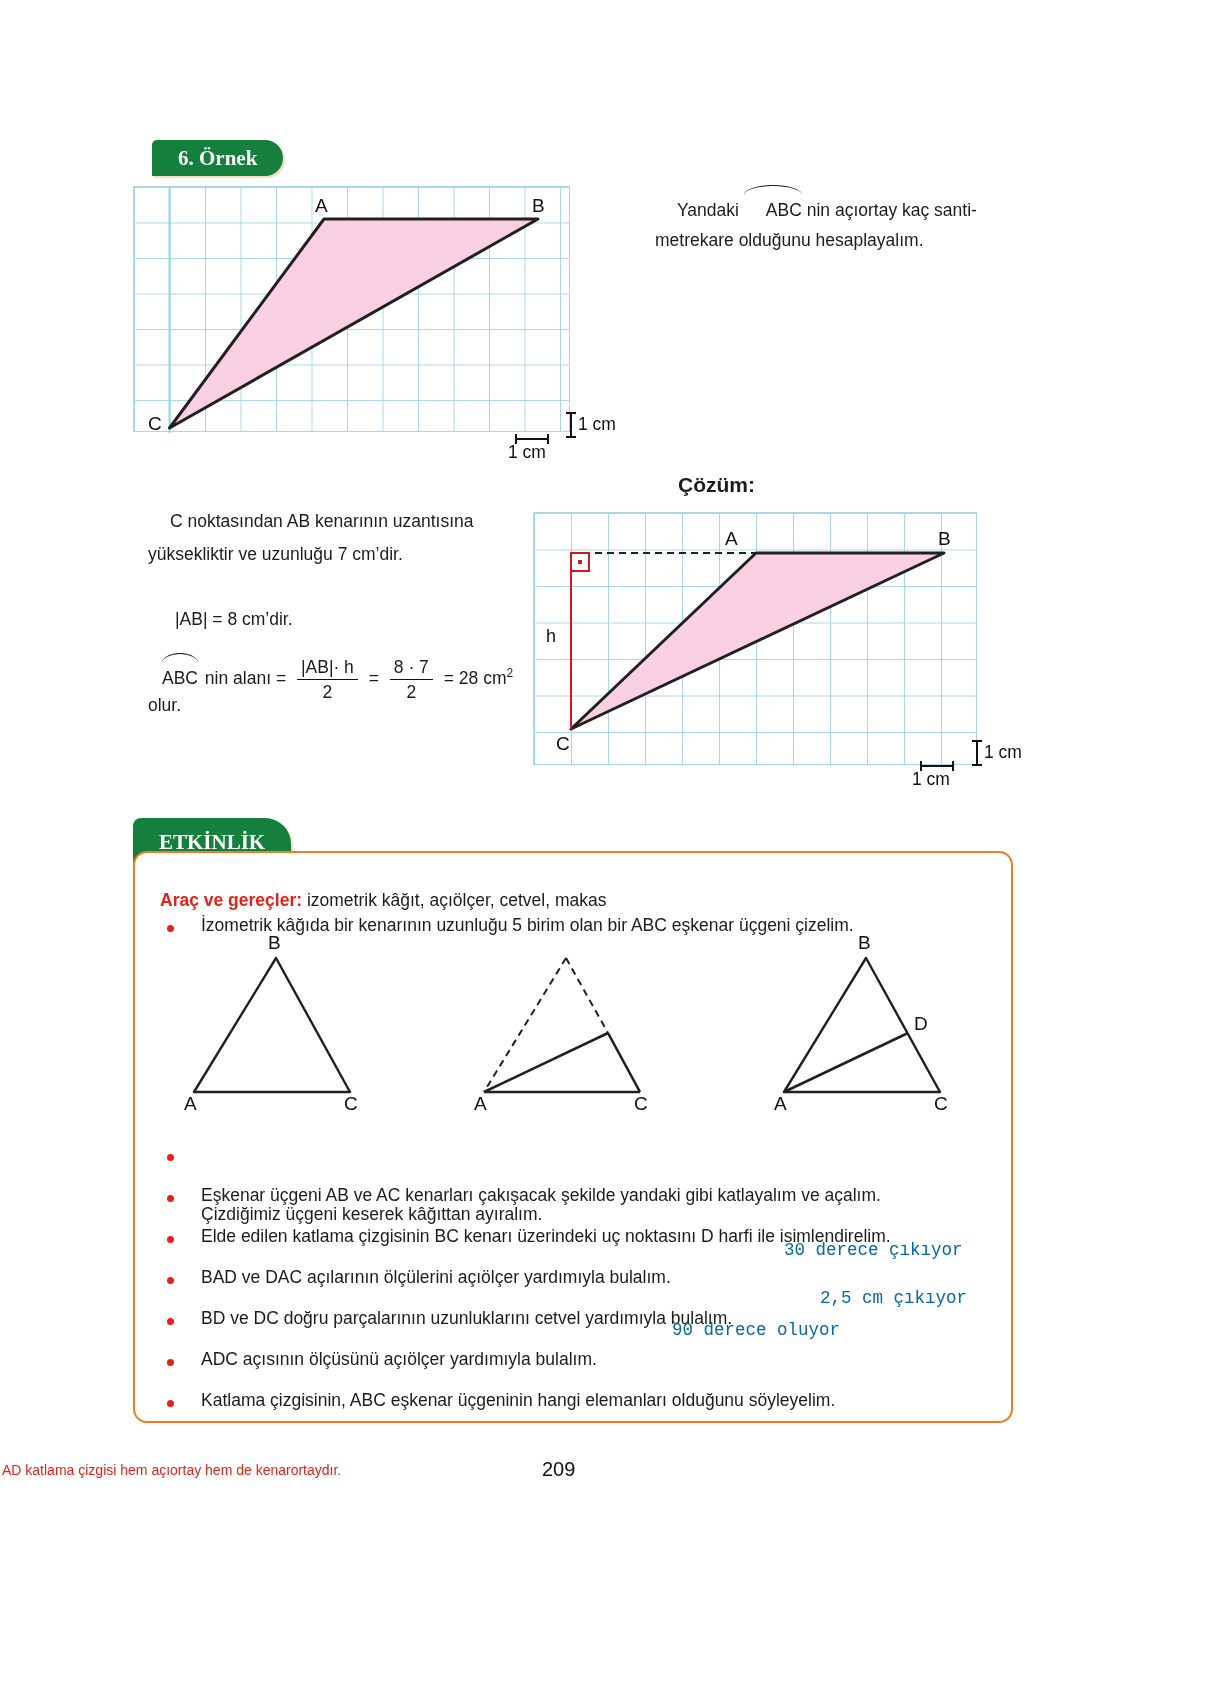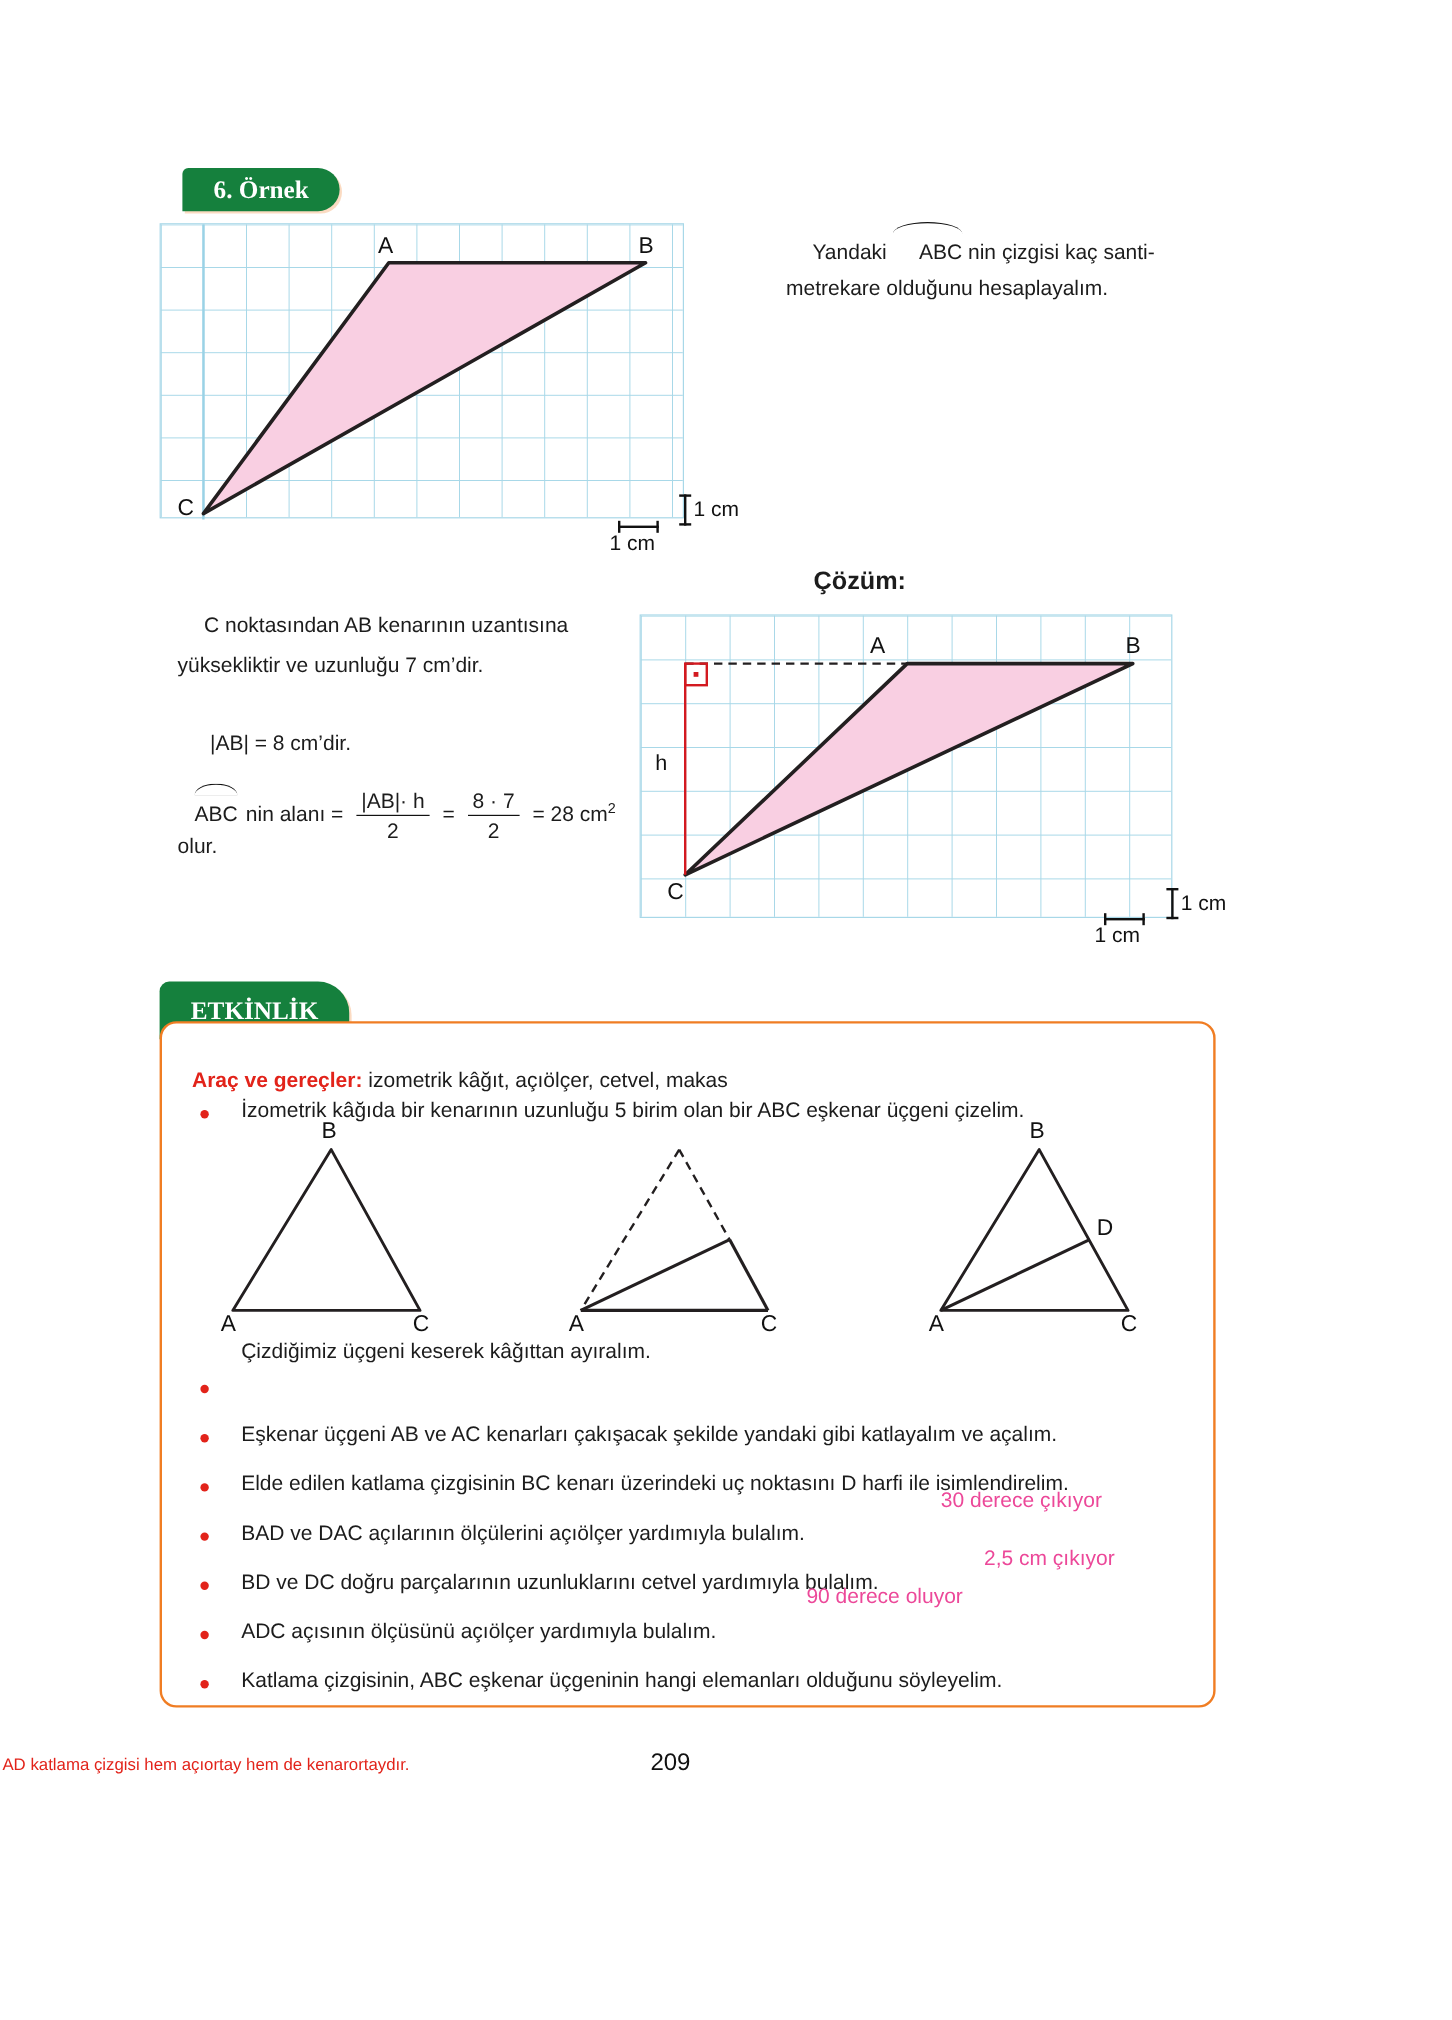--- a/index.html
+++ b/index.html
@@ -75,21 +75,21 @@
     border:2px solid #f07d23;
     border-radius:14px;
     box-sizing:border-box;
     background:#fff;
   }
   .bullet{
     position:absolute;width:7px;height:7px;border-radius:50%;
     background:#e2231a;
   }
   .li{position:absolute;font-size:17.5px;color:#1c1c1c;}
-  .note{position:absolute;font-size:17.5px;color:#ec4899;}
+  .note{position:absolute;font-size:17.5px;color:#0369a1;font-family:Liberation Mono, monospace;}
 
   
   .footer-note{position:absolute;font-size:14px;color:#e2231a;}
   .pageno{position:absolute;font-size:20px;font-weight:normal;color:#111;}
 </style>
 </head>
 <body>
 
 <div class="page">
 
@@ -121,21 +121,21 @@
     <div class="cap" style="left:32px;"></div>
   </div>
   <span class="rlab" style="left:508px;top:442px;">1 cm</span>
 
   <div class="txt" style="left:655px;top:192px;width:420px;">
     <div style="text-indent:22px;">
       <span>Yandaki</span>
       <span class="hat">
         <span class="arc"></span><span>ABC</span>
       </span>
-      <span>nin çizgisi kaç santi-</span>
+      <span>nin açıortay kaç santi-</span>
     </div>
     <div>metrekare olduğunu hesaplayalım.</div>
   </div>
 
   <div class="txt bold" style="left:678px;top:470px;font-size:21px;">Çözüm:</div>
 
   <div class="txt" style="left:148px;top:505px;width:370px;line-height:33px;">
     <div style="text-indent:22px;">C noktasından AB kenarının uzantısına</div>
     <div>yüksekliktir ve uzunluğu 7 cm’dir.</div>
   </div>
@@ -236,21 +236,21 @@
       <polygon points="98,18 172,152 16,152" fill="none" stroke="#231f20" stroke-width="2.4" stroke-linejoin="round"></polygon>
       <line x1="16" y1="152" x2="140" y2="93" stroke="#231f20" stroke-width="2.6"></line>
     </svg>
     <span class="glabel" style="left:90px;top:-8px;">B</span>
     <span class="glabel" style="left:6px;top:153px;">A</span>
     <span class="glabel" style="left:166px;top:153px;">C</span>
     <span class="glabel red" style="left:146px;top:73px;">D</span>
   </div>
 
   <div class="bullet" style="left:167px;top:1154px;"></div>
-  <div class="li" style="left:201px;top:1116px;">Çizdiğimiz üçgeni keserek kâğıttan ayıralım.</div>
+  <div class="li" style="left:201px;top:1204px;">Çizdiğimiz üçgeni keserek kâğıttan ayıralım.</div>
 
   <div class="bullet" style="left:167px;top:1195px;"></div>
   <div class="li" style="left:201px;top:1185px;">Eşkenar üçgeni AB ve AC kenarları çakışacak şekilde yandaki gibi katlayalım ve açalım.</div>
 
   <div class="bullet" style="left:167px;top:1236px;"></div>
   <div class="li" style="left:201px;top:1226px;">Elde edilen katlama çizgisinin BC kenarı üzerindeki uç noktasını D harfi ile isimlendirelim.</div>
 
   <div class="bullet" style="left:167px;top:1277px;"></div>
   <div class="li" style="left:201px;top:1267px;">BAD ve DAC açılarının ölçülerini açıölçer yardımıyla bulalım.</div>
   <div class="note" style="left:784px;top:1240px;">30 derece çıkıyor</div>

